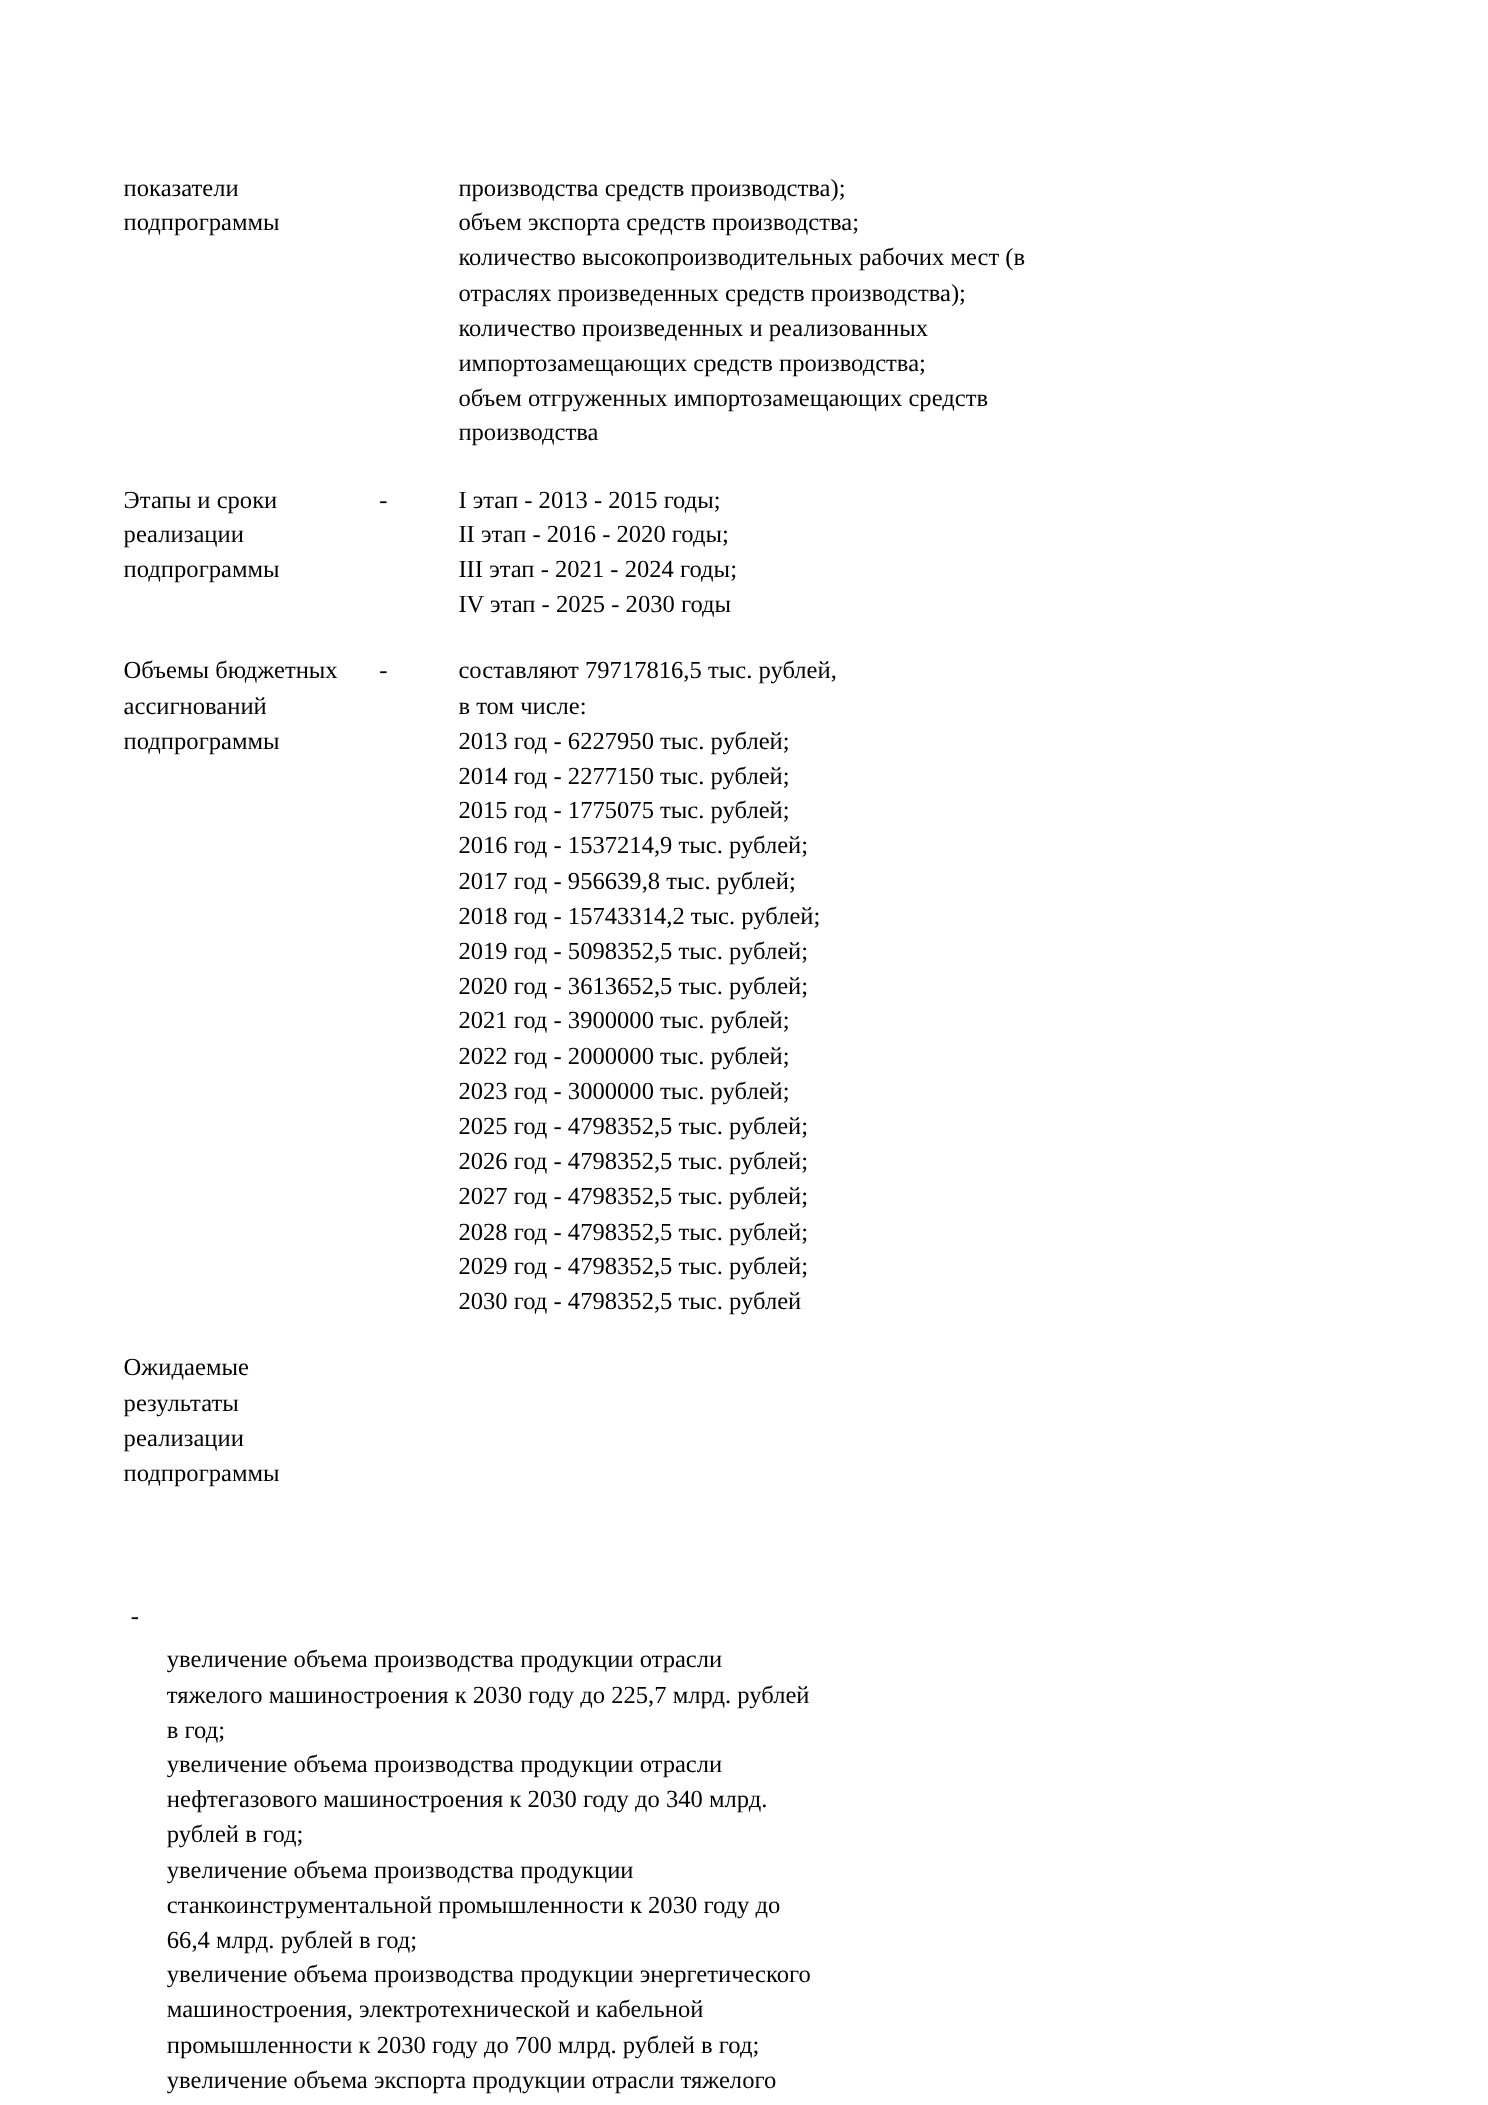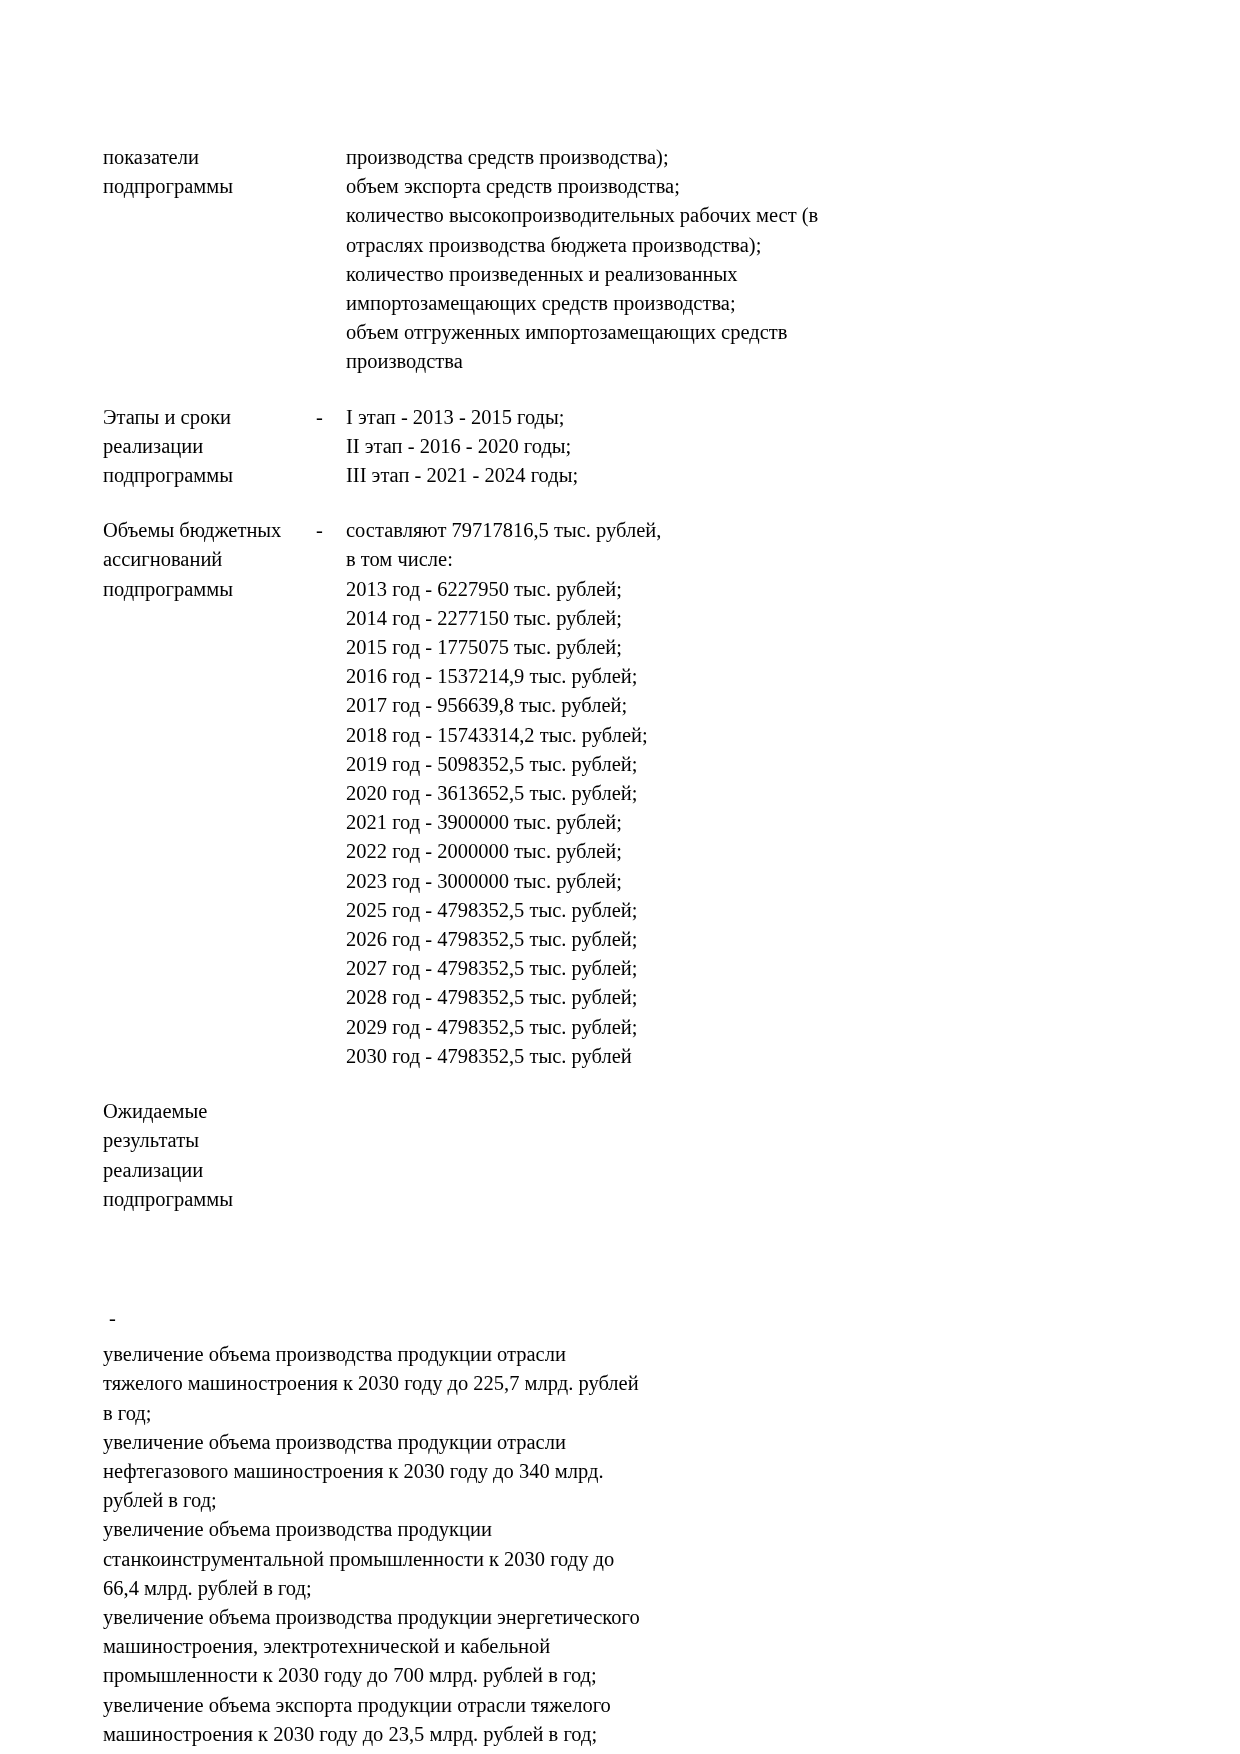--- a/index.html
+++ b/index.html
@@ -53,58 +53,60 @@
   }
   .value-col {
     flex: 1 1 auto;
     font-size: 20.5px;
     line-height: 29.2px;
     text-align: left;
   }
   .line {
     display: block;
     white-space: pre-wrap;
+    margin-left: 36px;
   }
   .label-line {
     display: block;
   }
 </style>
 </head>
 <body>
 
 <div class="page">
   <div class="passport" id="passport-root">
       <div class="row">
         <div class="label-col">
           <span class="label-line">показатели</span>
           <span class="label-line">подпрограммы</span>
         </div>
         <div class="dash-col"></div>
         <div class="value-col">
           <span class="line">производства средств производства);</span>
           <span class="line">объем экспорта средств производства;</span>
           <span class="line">количество высокопроизводительных рабочих мест (в</span>
-          <span class="line">отраслях производства бюджета производства);</span>
+          <span class="line">отраслях произведенных средств производства);</span>
           <span class="line">количество произведенных и реализованных</span>
           <span class="line">импортозамещающих средств производства;</span>
           <span class="line">объем отгруженных импортозамещающих средств</span>
           <span class="line">производства</span>
         </div>
       </div>
       <div class="row">
         <div class="label-col">
           <span class="label-line">Этапы и сроки</span>
           <span class="label-line">реализации</span>
           <span class="label-line">подпрограммы</span>
         </div>
         <div class="dash-col">-</div>
         <div class="value-col">
           <span class="line">I этап - 2013 - 2015 годы;</span>
           <span class="line">II этап - 2016 - 2020 годы;</span>
           <span class="line">III этап - 2021 - 2024 годы;</span>
+          <span class="line">IV этап - 2025 - 2030 годы</span>
         </div>
       </div>
       <div class="row">
         <div class="label-col">
           <span class="label-line">Объемы бюджетных</span>
           <span class="label-line">ассигнований</span>
           <span class="label-line">подпрограммы</span>
         </div>
         <div class="dash-col">-</div>
         <div class="value-col">

